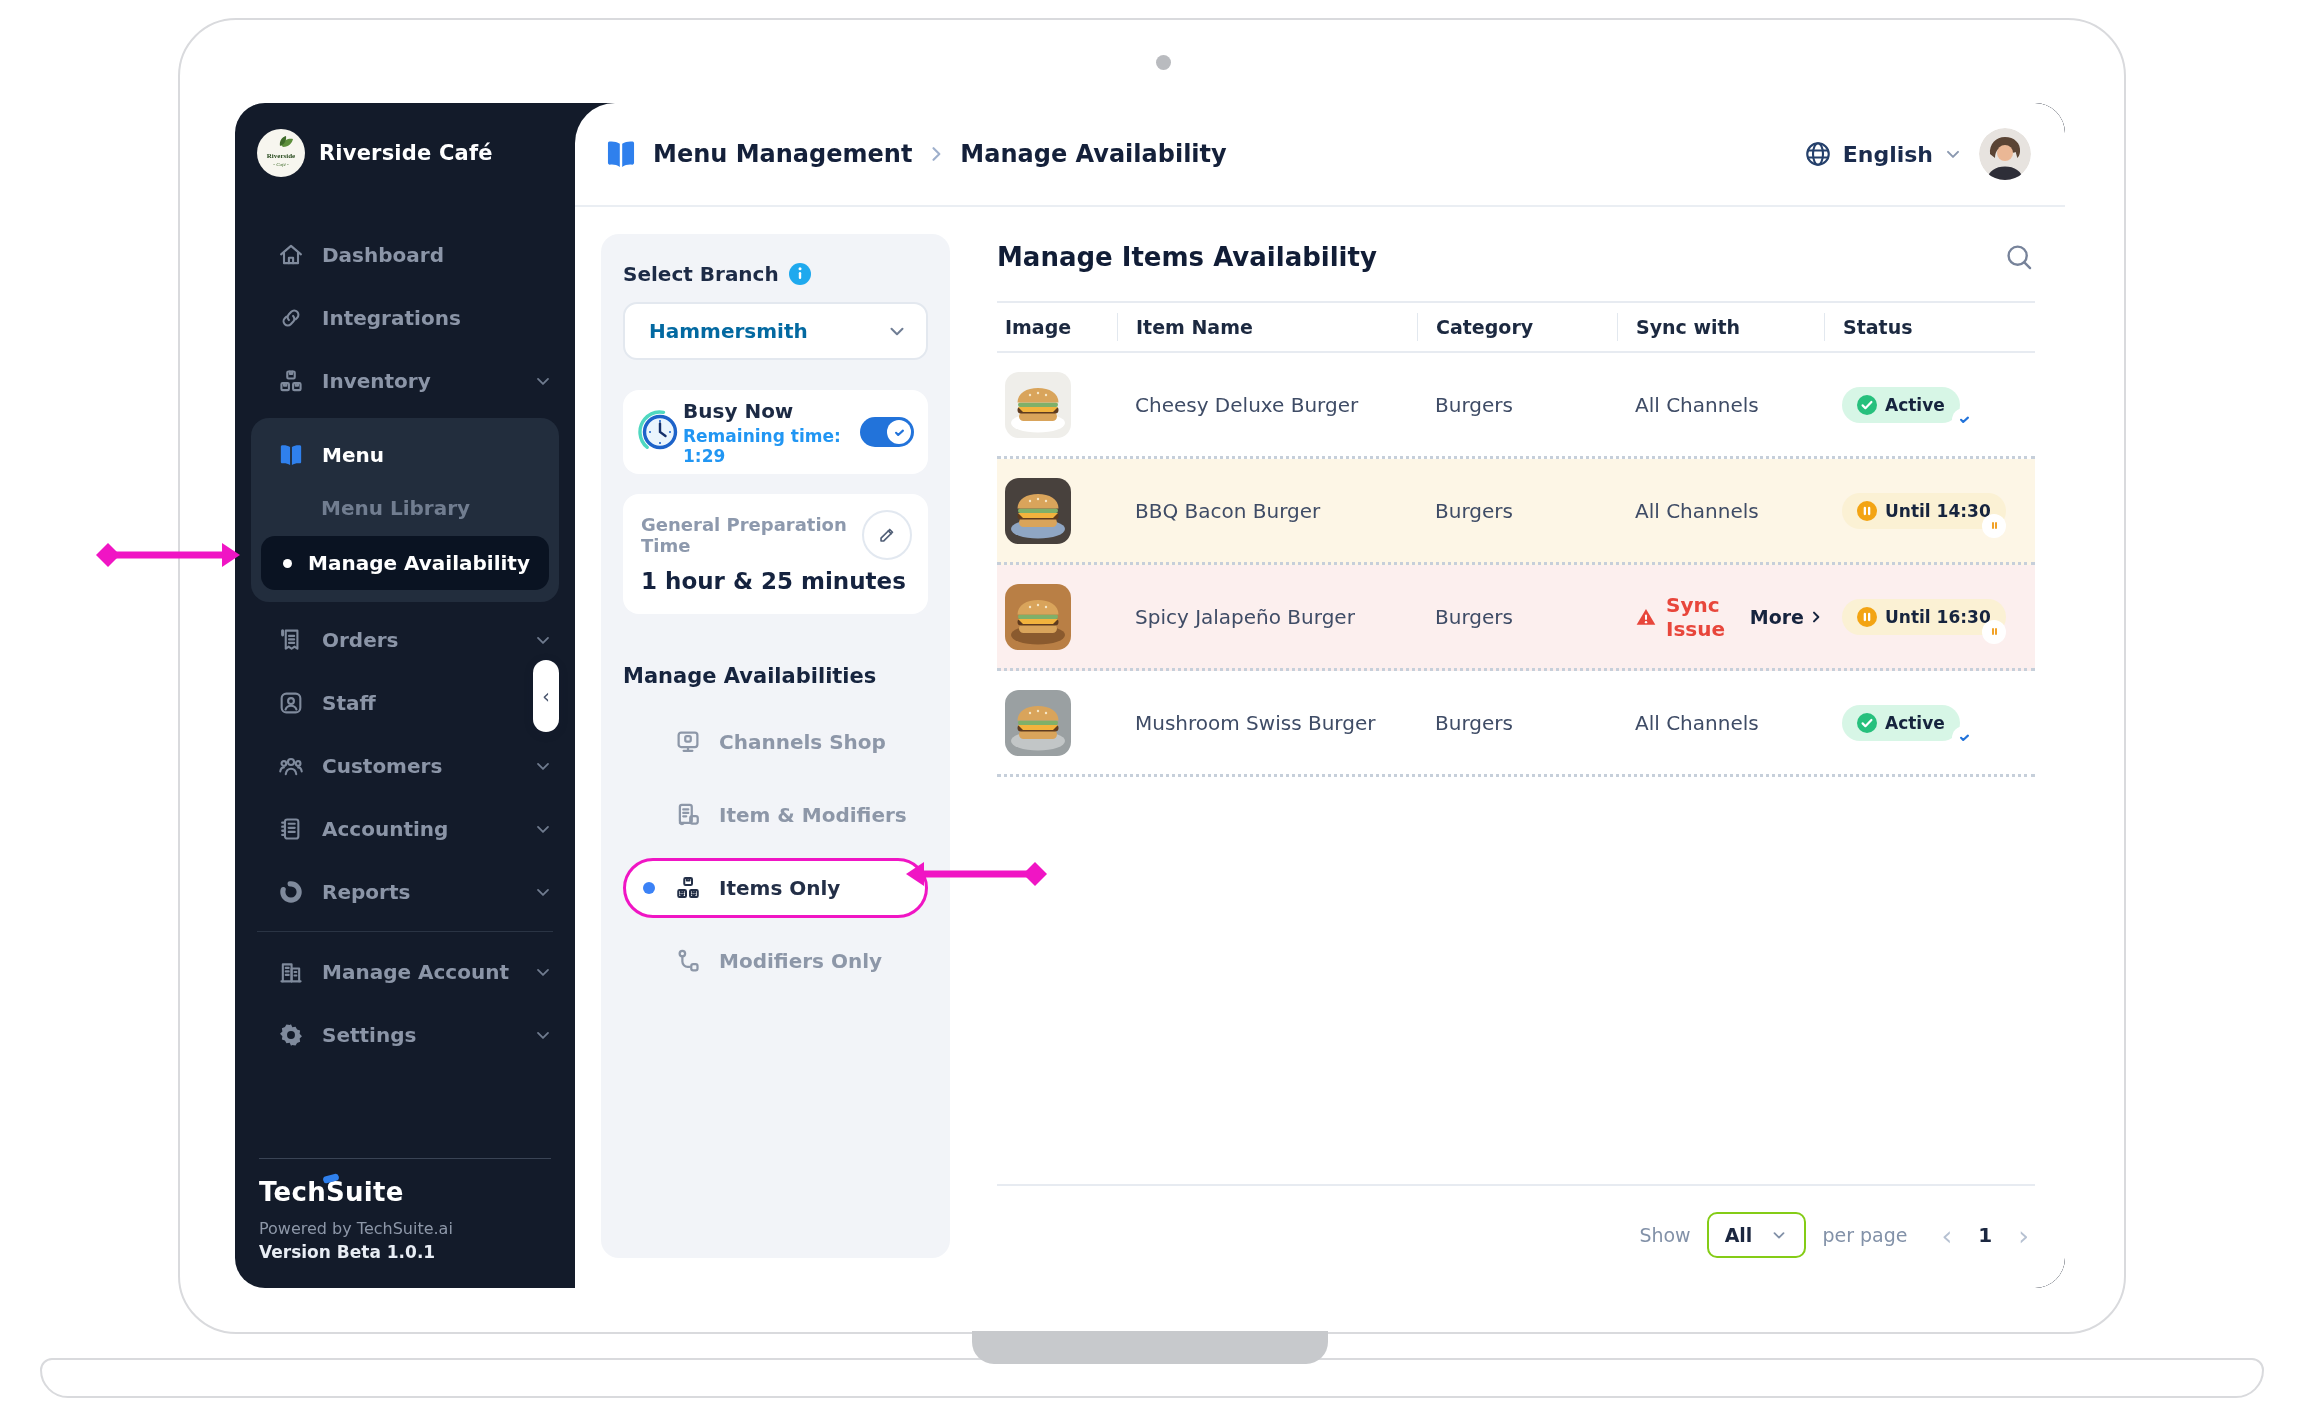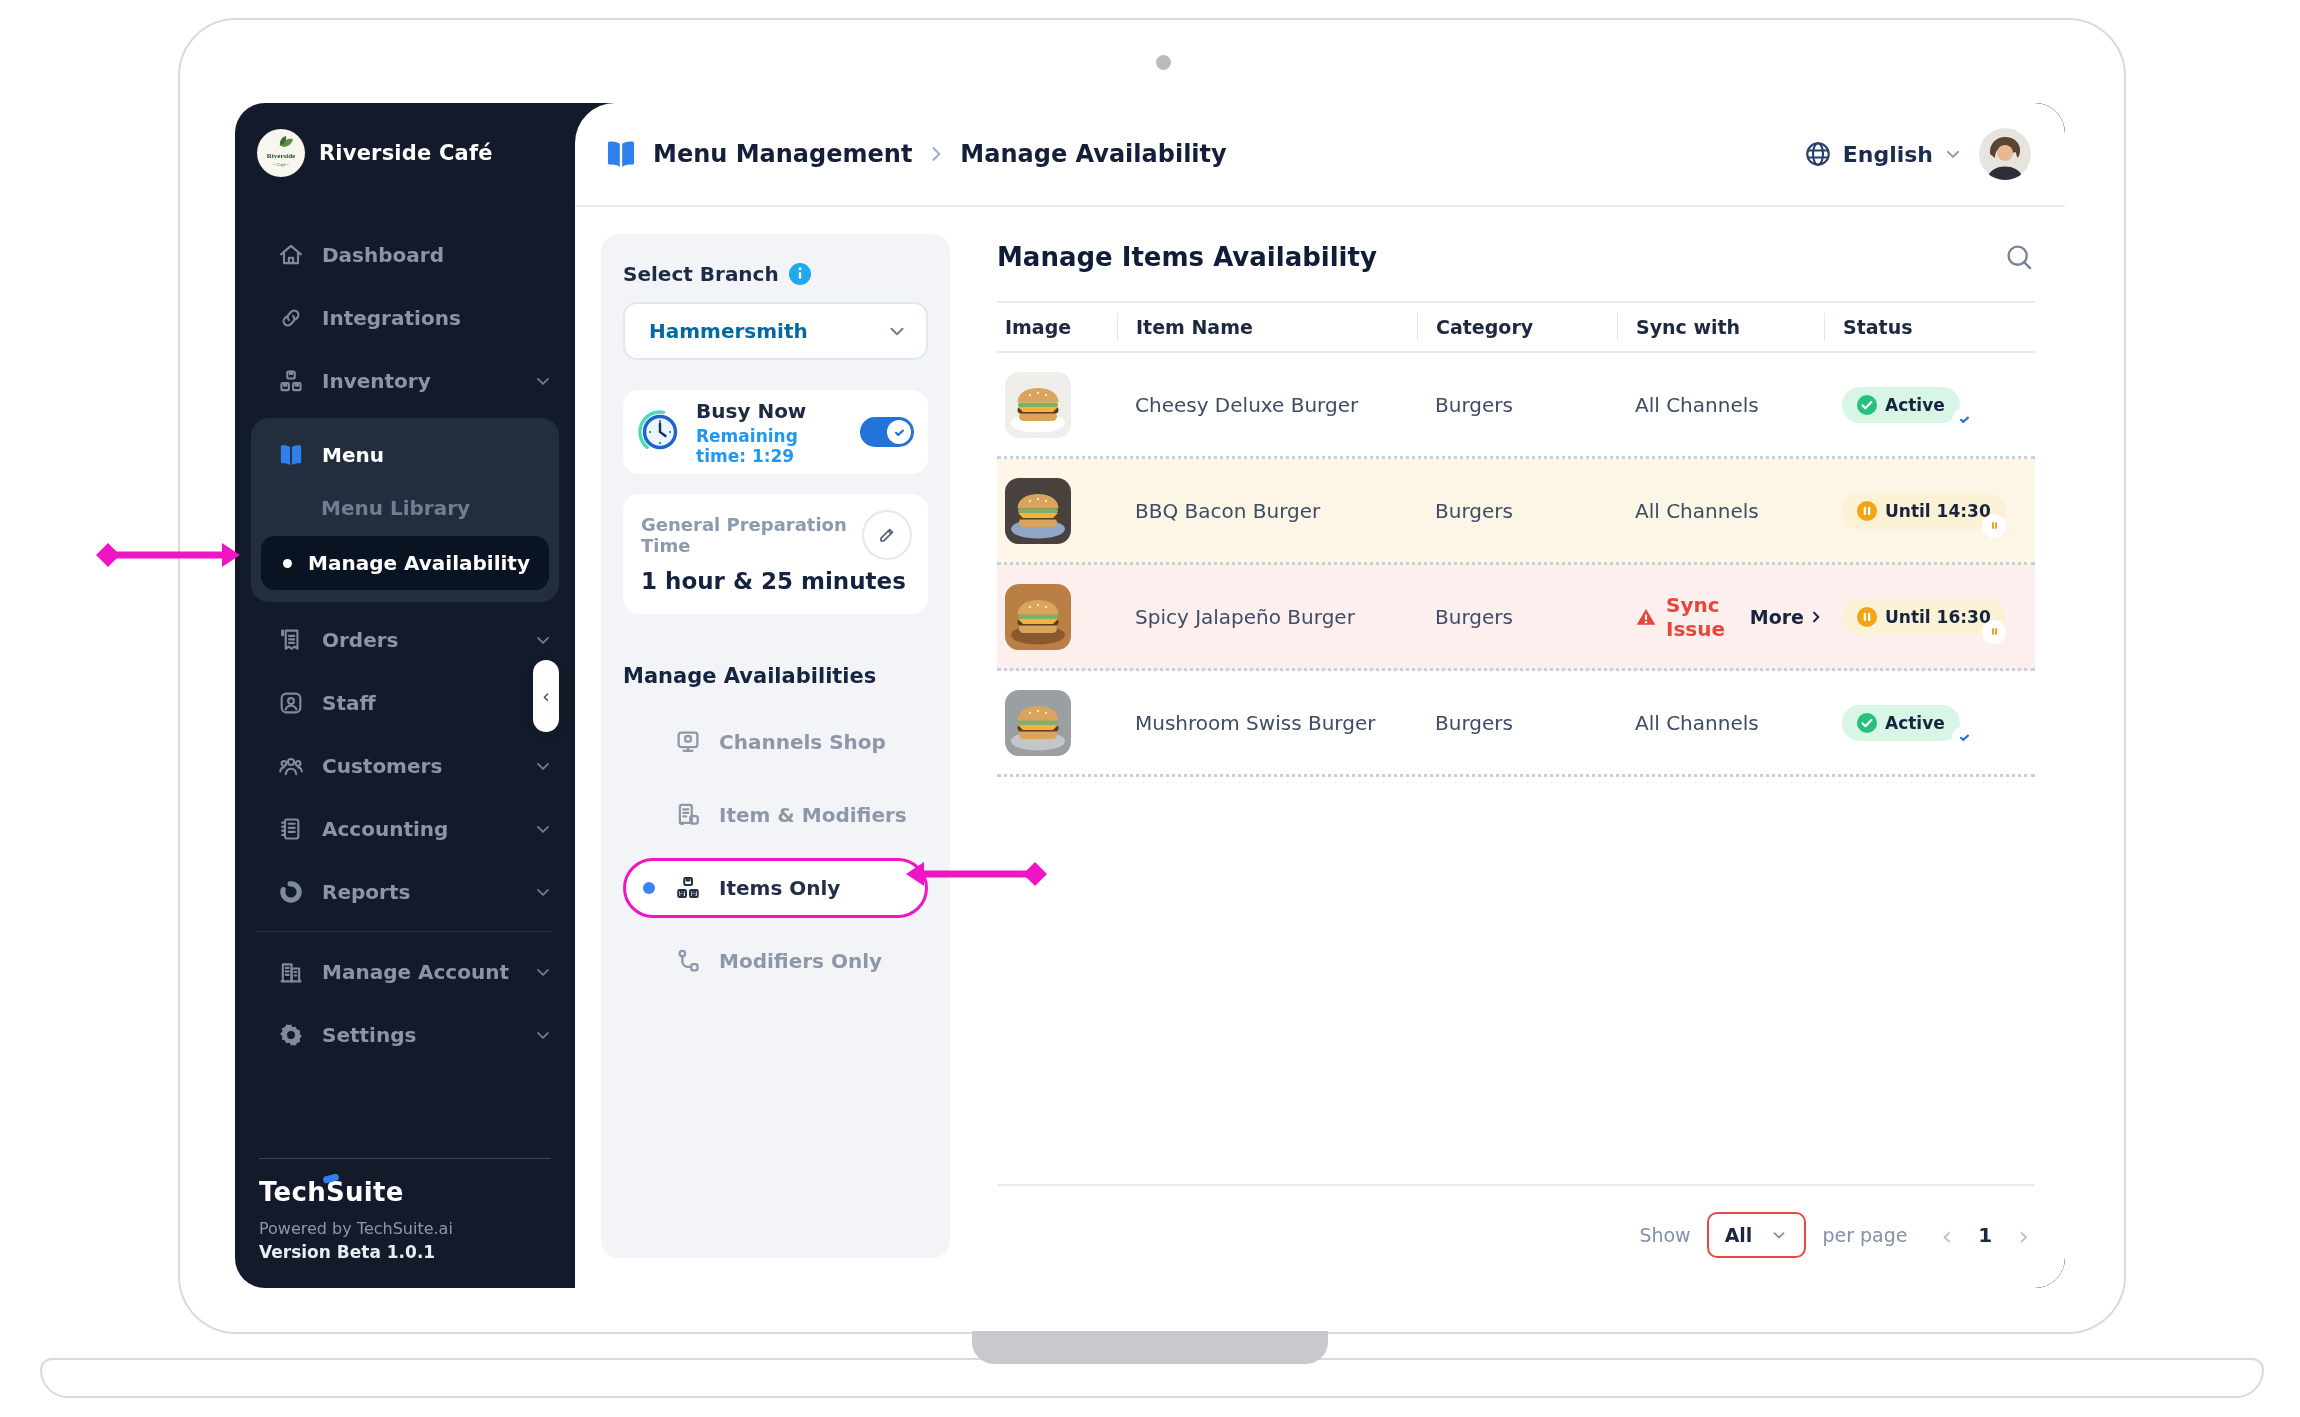--- a/index.html
+++ b/index.html
@@ -55,21 +55,21 @@
   .body{display:flex;flex:1;min-height:0;}
   
   .branch-panel{width:349px;flex:none;margin:27px 0 0 26px;height:1024px;background:#f2f4f8;border-radius:18px;
                 padding:28px 22px;box-sizing:border-box;}
   .sb-label{display:flex;align-items:center;gap:10px;font-size:20px;font-weight:600;color:#1d2b46;}
   .info-ic{width:22px;height:22px;}
   .branch-select{margin-top:16px;height:54px;background:#fff;border:2px solid #e3e8ef;border-radius:14px;
                  display:flex;align-items:center;justify-content:space-between;padding:0 18px 0 24px;cursor:pointer;}
   .branch-select .val{font-size:20px;font-weight:700;color:#0369a1;}
   .branch-select .chev{width:22px;height:22px;color:#6f7d94;}
-  .busy-card{margin-top:30px;height:84px;background:#fff;border-radius:16px;display:flex;align-items:center;gap:13px;padding:0 14px;}
+  .busy-card{margin-top:30px;height:84px;background:#fff;border-radius:16px;display:flex;align-items:center;gap:0;padding:0 14px;}
   .busy-clock{width:46px;height:46px;flex:none;}
   .busy-title{font-size:20px;font-weight:700;color:#1c2a44;}
   .busy-remaining{font-size:17px;font-weight:700;color:#2196f3;margin-top:3px;}
   .busy-card .toggle{margin-left:auto;}
   .prep-card{margin-top:20px;background:#fff;border-radius:16px;padding:20px 18px;position:relative;}
   .prep-label{font-size:18px;font-weight:600;color:#8d99ad;max-width:220px;}
   .prep-value{font-size:23px;font-weight:700;color:#15233f;margin-top:12px;}
   .pencil-btn{position:absolute;top:16px;right:16px;width:46px;height:46px;border-radius:50%;
               border:2px solid #e2e8f0;background:#fff;display:flex;align-items:center;justify-content:center;cursor:pointer;}
   .pencil-btn svg{width:22px;height:22px;color:#515f77;}
@@ -113,21 +113,21 @@
   .badge.until{background:#fbf1d4;}
   .badge .bic{width:20px;height:20px;flex:none;}
   .toggle{position:relative;width:54px;height:30px;border-radius:15px;flex:none;cursor:pointer;}
   .toggle .knob{position:absolute;top:3px;width:24px;height:24px;border-radius:50%;background:#fff;
                 display:flex;align-items:center;justify-content:center;}
   .toggle .knob svg{width:15px;height:15px;}
   .toggle.on{background:#2273da;}  .toggle.on .knob{right:3px;}
   .toggle.paused{background:linear-gradient(180deg,#f7a50f,#ee8e04);} .toggle.paused .knob{left:3px;}
   .tfoot{margin-top:auto;border-top:2px solid #e7ebf1;padding:26px 6px 30px 0;display:flex;align-items:center;justify-content:flex-end;
          color:#8291a8;font-size:19px;text-align:right;}
-  .show-box{margin:0 16px;border:2px solid #ef4444;border-radius:10px;padding:10px 16px;display:flex;align-items:center;gap:18px;cursor:pointer;background:#fff;}
+  .show-box{margin:0 16px;border:2px solid #84cc16;border-radius:10px;padding:10px 16px;display:flex;align-items:center;gap:18px;cursor:pointer;background:#fff;}
   .show-box .sv{font-size:19px;font-weight:700;color:#1b2740;}
   .show-box .chev{width:18px;height:18px;color:#8291a8;}
   .pager{display:flex;align-items:center;gap:26px;margin-left:34px;}
   .pg-chev{font-size:27px;color:#b6c1d2;line-height:1;cursor:pointer;}
   .pg-num{font-size:20px;font-weight:600;color:#1b2740;}
   
   .anno{position:absolute;inset:0;z-index:50;pointer-events:none;}
 </style>
 </head>
 <body>

